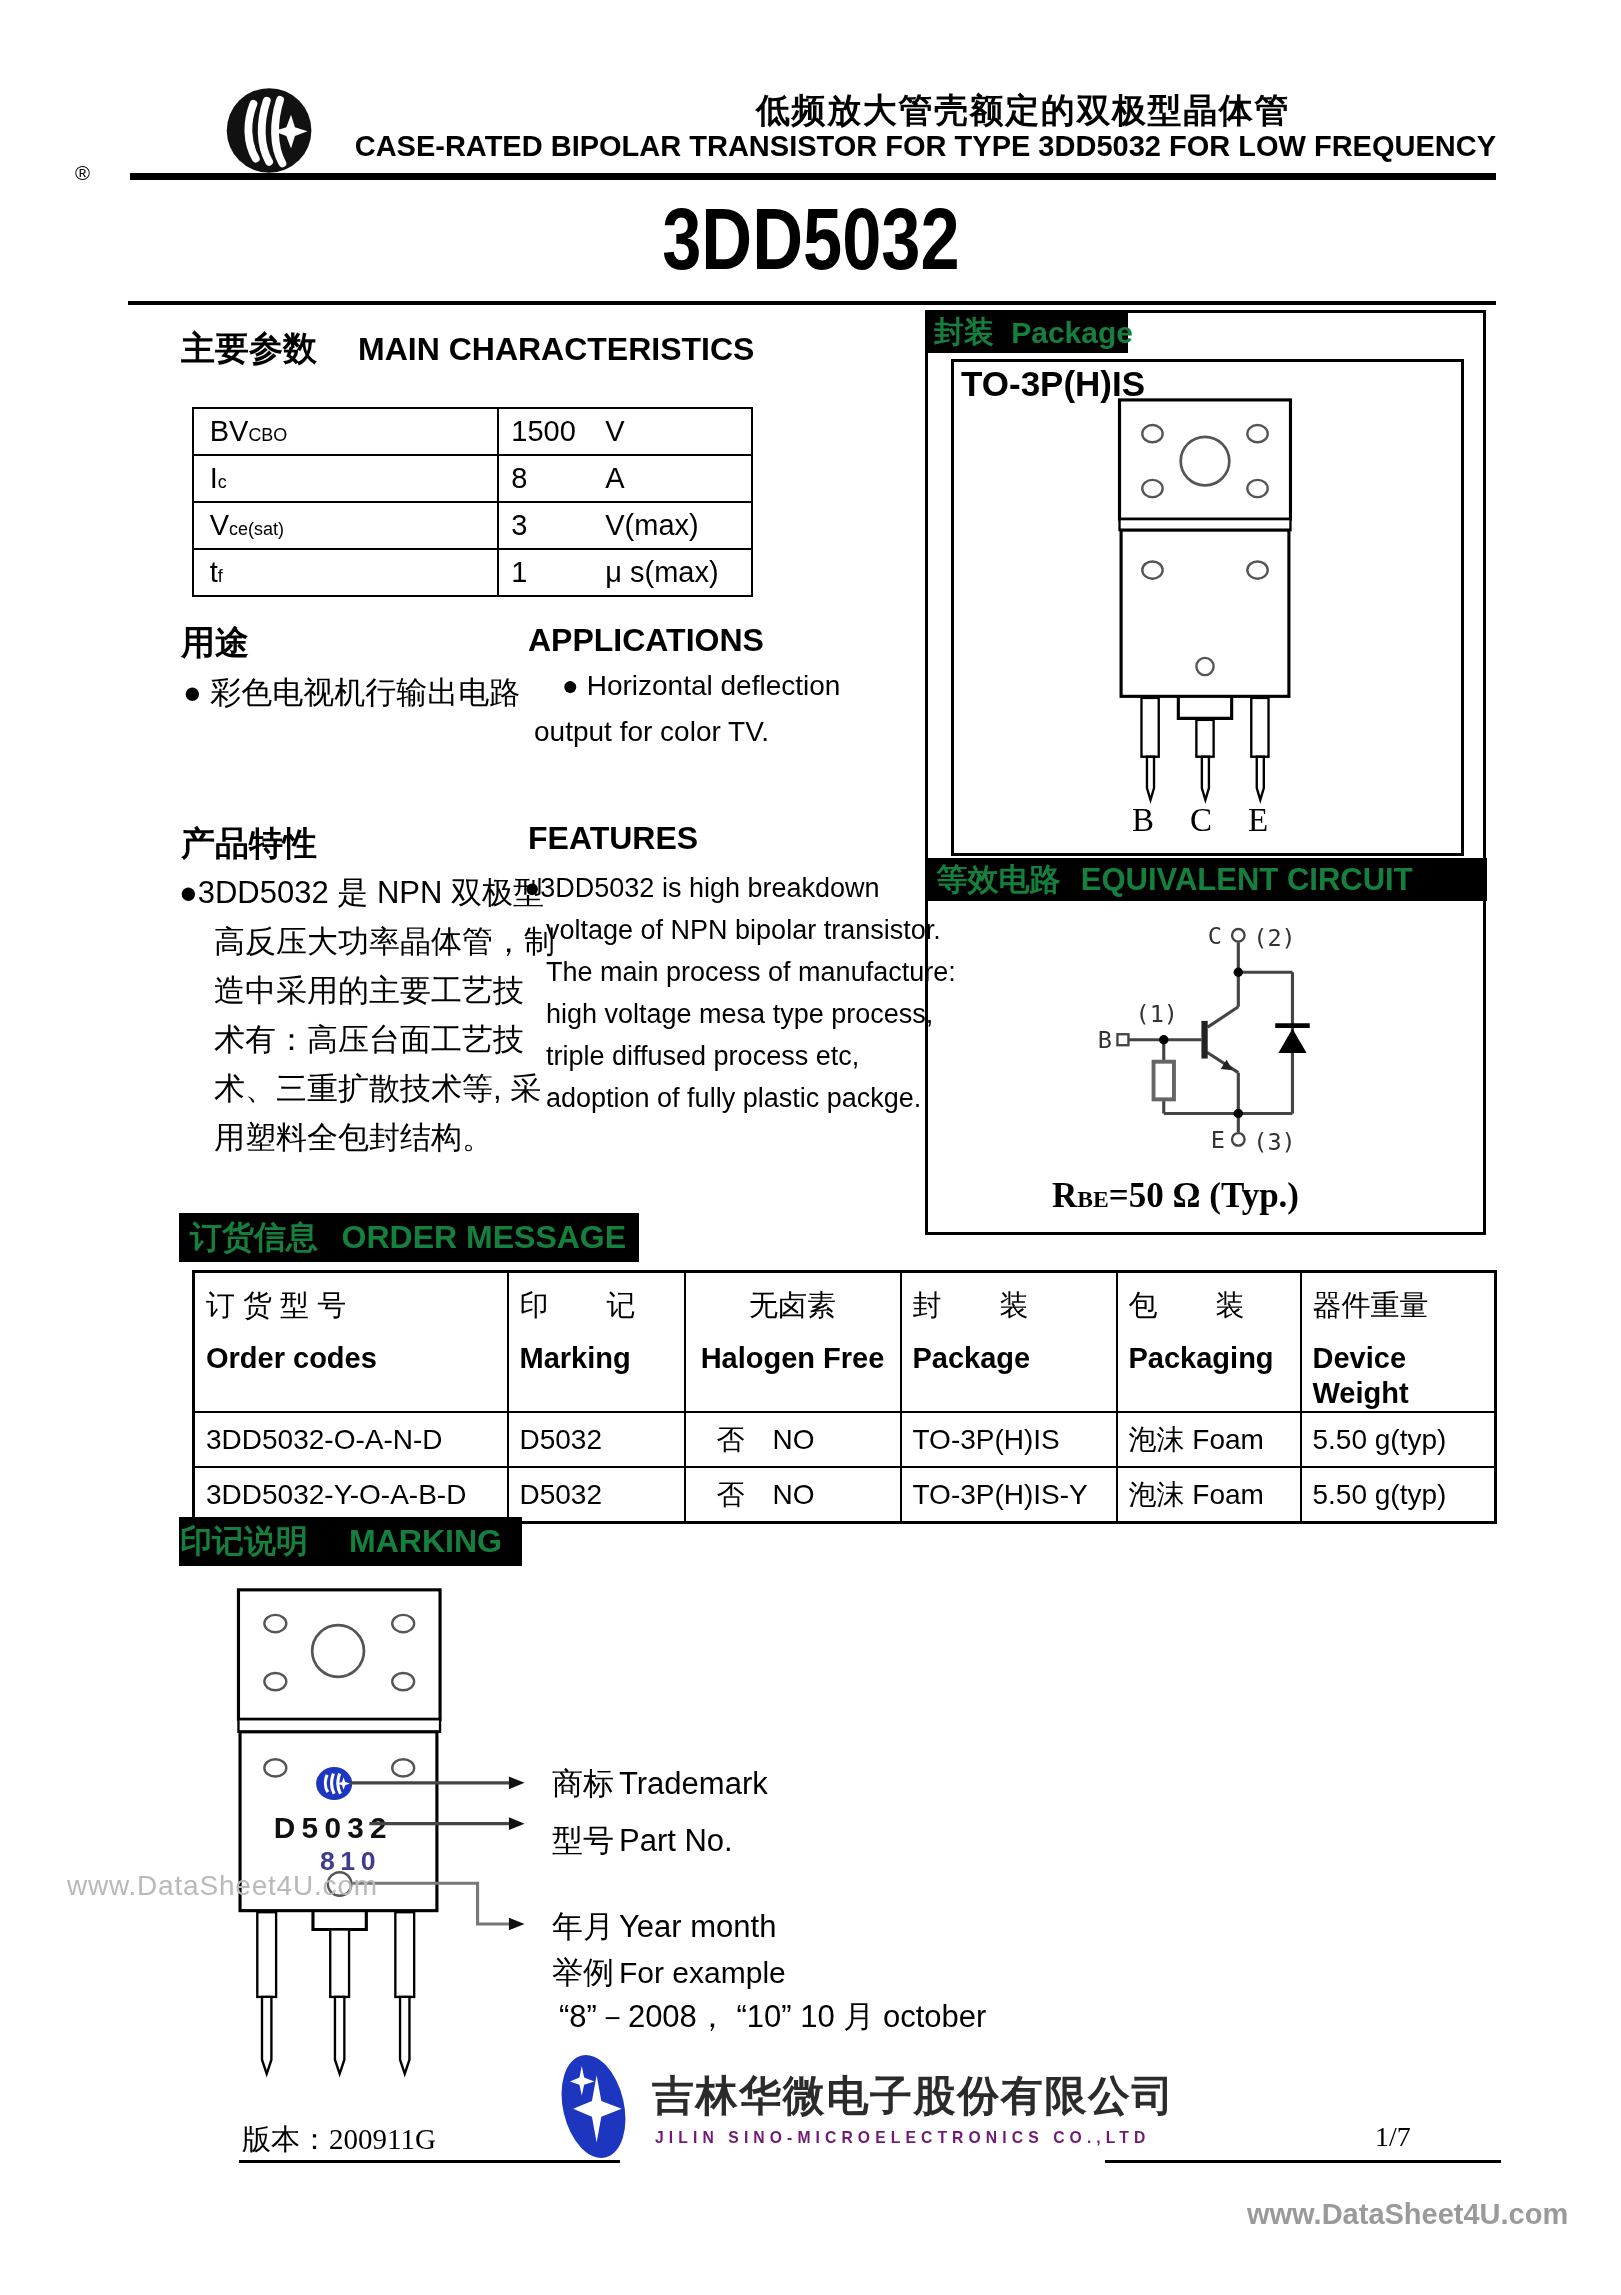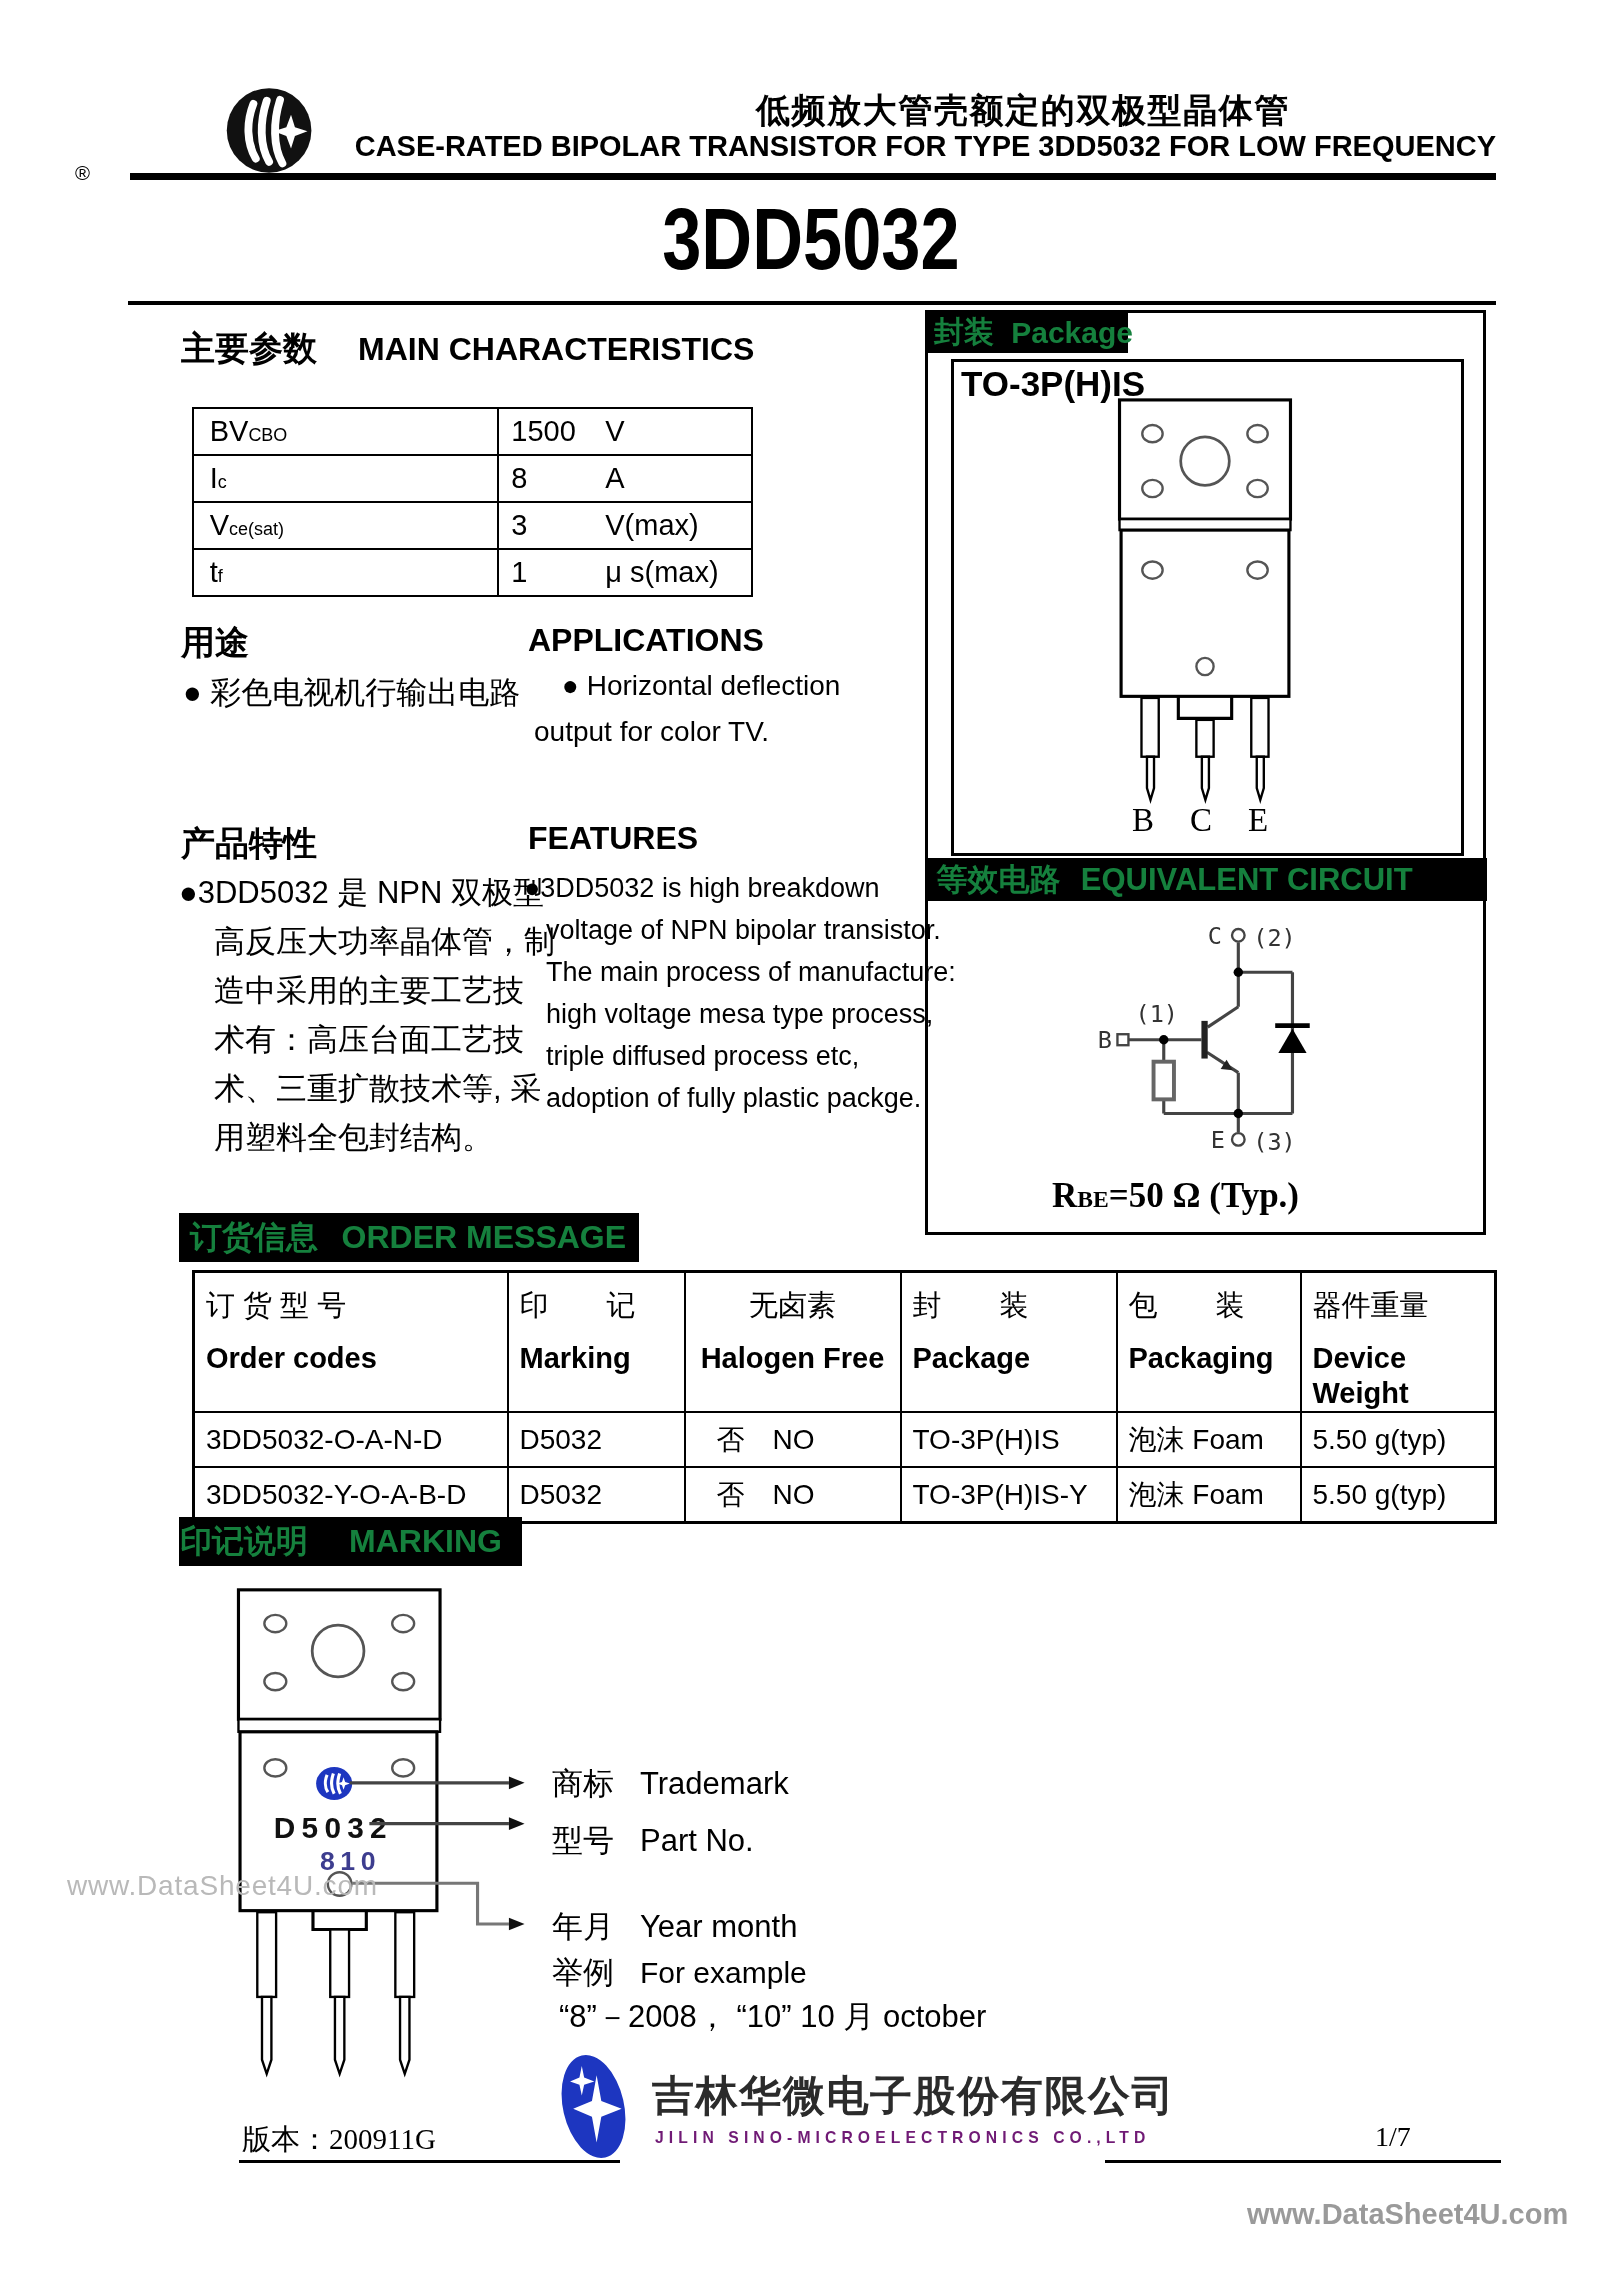--- a/index.html
+++ b/index.html
@@ -24,21 +24,21 @@
   table.order tr.dr td{height:53px;vertical-align:middle;}
   .hdr-cn{margin:12.6px 0 15.7px 0;font-size:29px;white-space:pre;}
   .hdr-en{font-weight:bold;font-size:29px;line-height:35px;}
   .c3{text-align:center;padding-left:0 !important;}
   .c3 .hdr-cn{margin-left:0;}
   
   .fcn{font-size:31px;line-height:49px;white-space:nowrap;}
   .fcn.ind{padding-left:35px;}
   .fen{font-size:27px;line-height:42px;white-space:nowrap;}
   .fen.ind{padding-left:22px;}
-  .annrow{display:flex;align-items:baseline;gap:26px;white-space:nowrap;}
+  .annrow{display:flex;align-items:baseline;gap:5px;white-space:nowrap;}
   .ann-cn{font-size:31px;}
   .ann-en{font-size:31px;font-family:Liberation Sans, sans-serif;}
   .wm{color:#b9b9b9;letter-spacing:0.8px;}
 </style>
 </head>
 <body>
 
 <div class="page">
 
   <svg class="abs" style="left:225px;top:85px;" width="96" height="105" viewBox="0 0 122 134">

